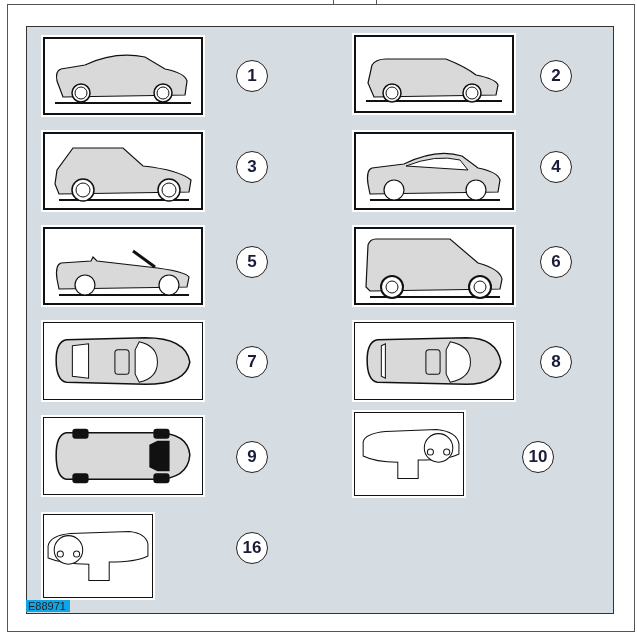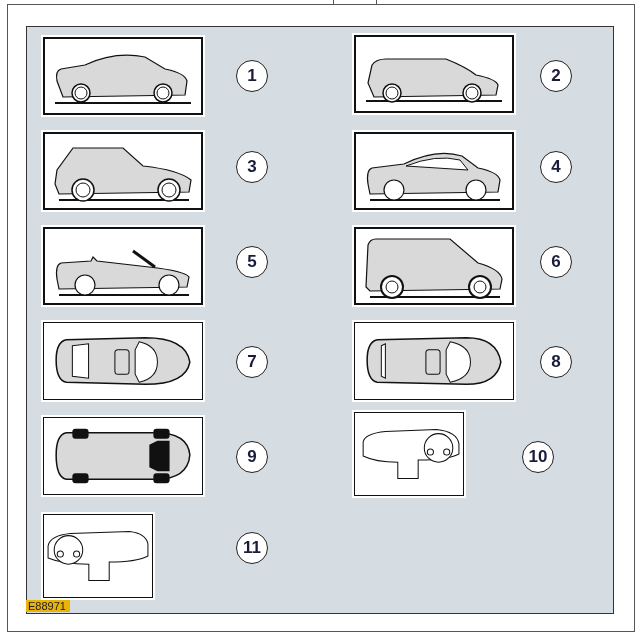--- a/index.html
+++ b/index.html
@@ -5,21 +5,21 @@
   html, body { margin:0; padding:0; background:#ffffff; }
   body { width:637px; height:637px; position:relative; overflow:hidden; font-family:"Liberation Sans", sans-serif; }
   .outer-frame { position:absolute; left:7px; top:4px; width:628px; height:628px; border:1px solid #555; box-sizing:border-box; background:#fff; }
   .top-cell { position:absolute; left:333px; top:0; width:42px; height:4px; border-left:1px solid #555; border-right:1px solid #555; }
   .panel { position:absolute; left:26px; top:26px; width:588px; height:588px; background:#d6dde2; border:1px solid #333; box-sizing:border-box; }
   .tile { position:absolute; background:#fff; padding:2px; }
   .tile-inner { width:100%; height:100%; border:2px solid #111; box-sizing:border-box; background:#fff; position:relative; }
   .tile-inner.thin { border-width:1px; }
   .tile svg { position:absolute; left:0; top:0; width:100%; height:100%; }
   .badge { position:absolute; width:32px; height:32px; border-radius:50%; border:1.5px solid #222; background:#fff; box-sizing:border-box; display:flex; align-items:center; justify-content:center; font-weight:bold; font-size:17px; color:#1b1b3a; }
-  .fig-label { position:absolute; left:26px; top:600px; background:#eab308; font-size:11px; color:#222; padding:0 4px 0 2px; }
+  .fig-label { position:absolute; left:26px; top:600px; background:#0ea5e9; font-size:11px; color:#222; padding:0 4px 0 2px; }
 </style>
 </head>
 <body>
 
 <div class="outer-frame"></div>
 <div class="top-cell"></div>
 
 <div class="panel">
 
   <div class="tile" style="left:14px;top:8px;width:160px;height:78px;">
@@ -157,17 +157,17 @@
   <div class="tile" style="left:14px;top:485px;width:110px;height:84px;">
     <div class="tile-inner thin">
       <svg viewBox="0 0 106 80">
         <path d="M4 30 Q6 20 26 18 L84 16 Q100 18 102 28 L102 40 Q90 46 64 46 L64 64 L44 64 L44 48 Q18 48 4 42 Z" fill="#fff" stroke="#111"></path>
         <circle cx="24" cy="34" r="14" fill="#fff" stroke="#111"></circle>
         <circle cx="16" cy="38" r="3" fill="#fff" stroke="#111"></circle>
         <circle cx="32" cy="38" r="3" fill="#fff" stroke="#111"></circle>
       </svg>
     </div>
   </div>
-  <div class="badge" style="left:209px;top:505px;">11</div>
+  <div class="badge" style="left:209px;top:505px;">16</div>
 
 </div>
 
 <div class="fig-label">E88971</div>
 
 </body></html>

